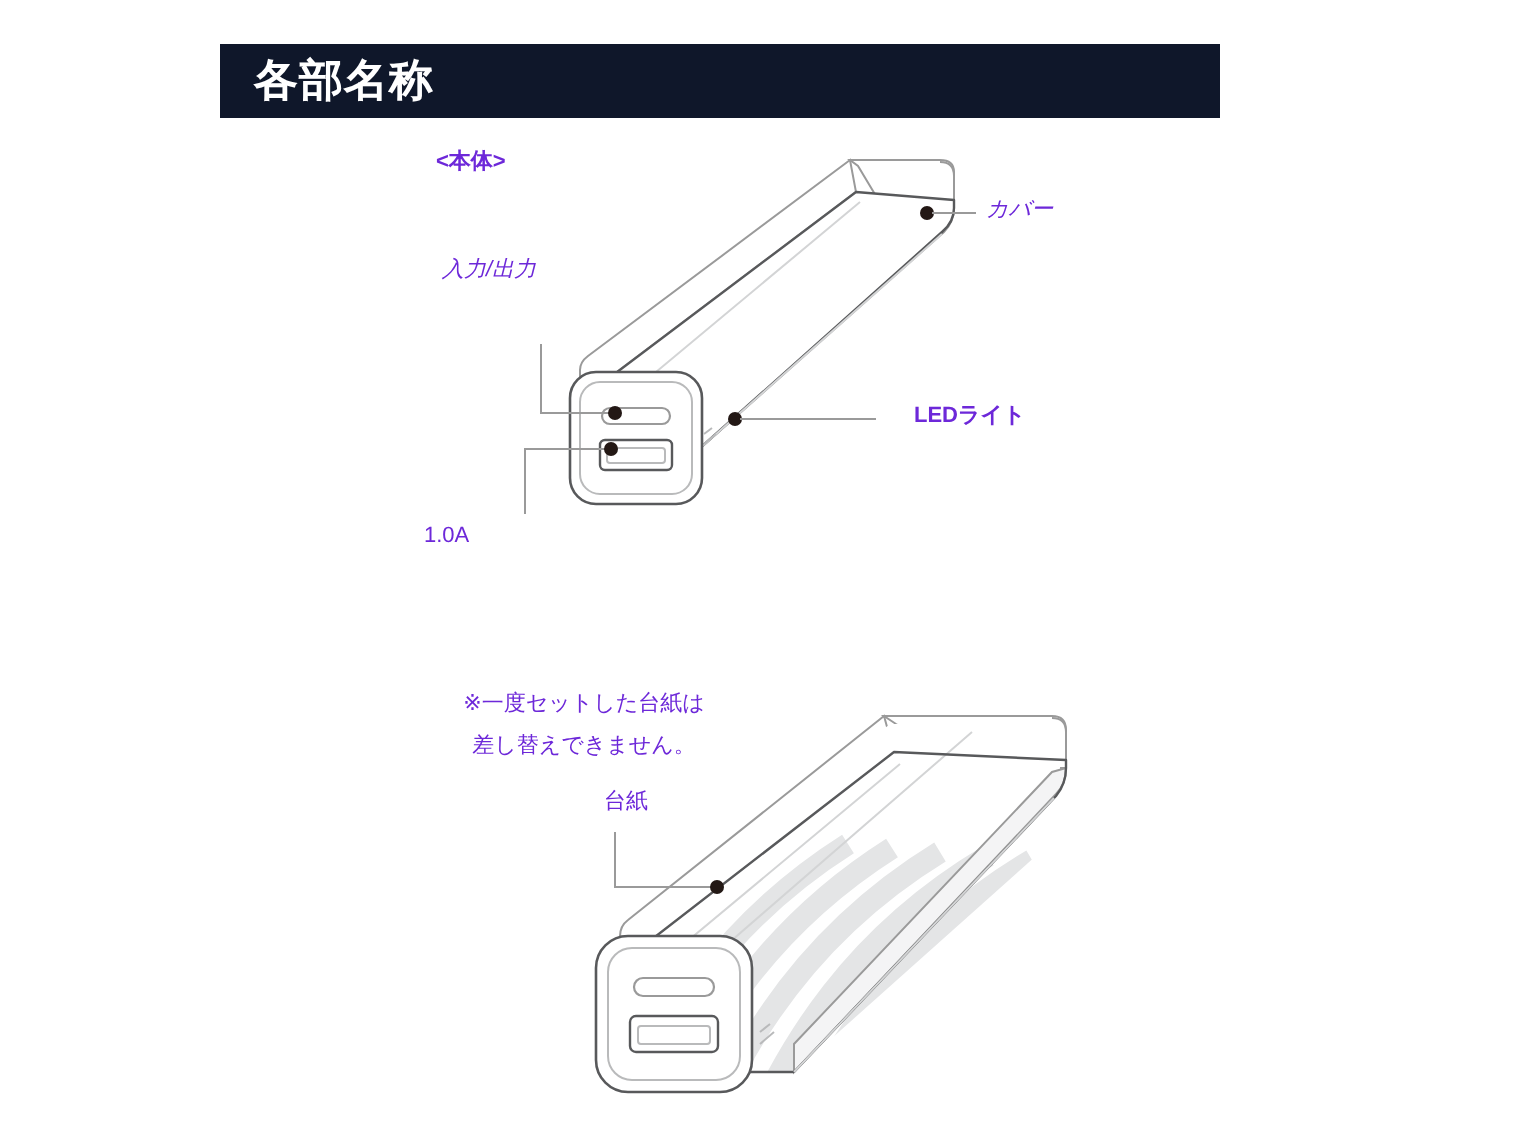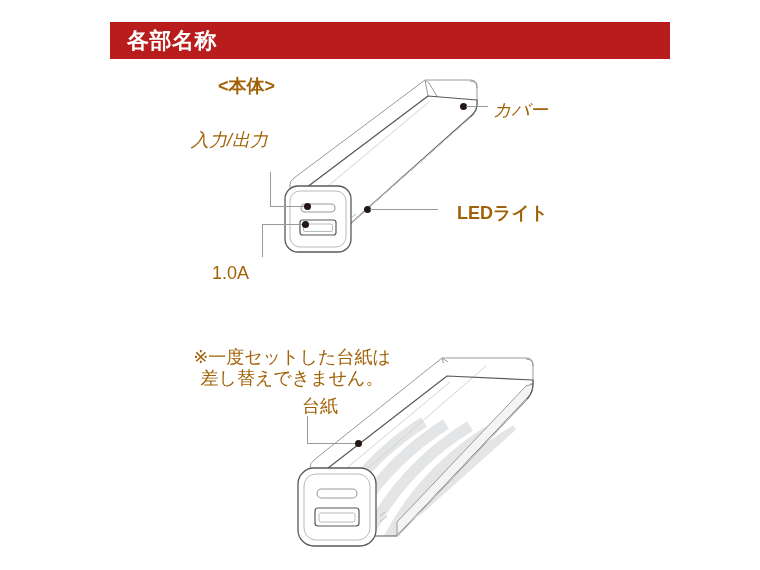--- a/index.html
+++ b/index.html
@@ -19,44 +19,44 @@
     height: 570px;
     background: #ffffff;
     overflow: hidden;
   }
 
   
   .section-header {
     position: absolute;
     left: 110px;
     top: 22px;
-    width: 560px;
+    width: 500px;
     height: 37px;
-    background: #b91c1c;
+    background: #0f172a;
     box-sizing: border-box;
   }
   .section-header .title {
     position: absolute;
     left: 17px;
     top: 50%;
     transform: translateY(-52%);
     color: #ffffff;
     font-size: 22px;
     font-weight: bold;
     letter-spacing: 0.5px;
     line-height: 1;
     white-space: nowrap;
   }
 
   
   .lbl {
     position: absolute;
-    font-size: 18px;
+    font-size: 11px;
     line-height: 1.42;
-    color: #a16207;
+    color: #6d28d9;
     white-space: nowrap;
   }
   .lbl.bold { font-weight: bold; }
   .lbl.ctr  { text-align: center; }
   .lbl.right{ text-align: right; font-style: italic; }
 
   
   .hline {
     position: absolute;
     height: 0;

